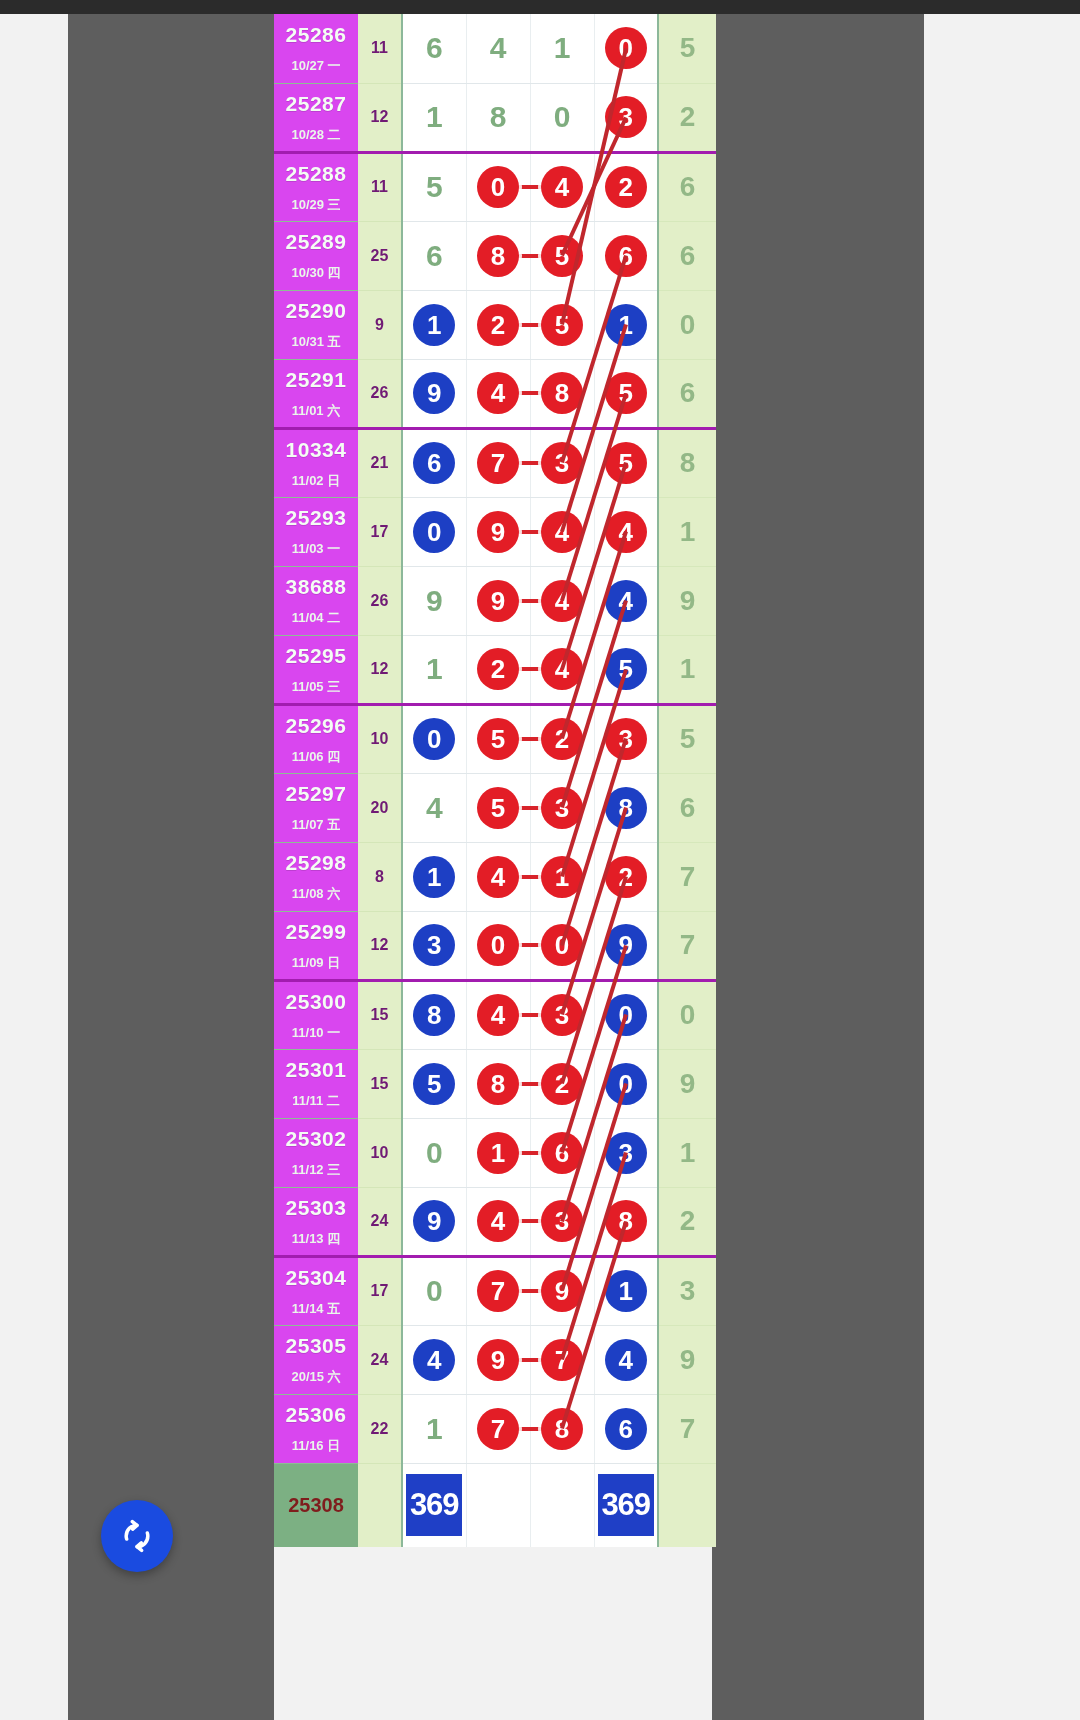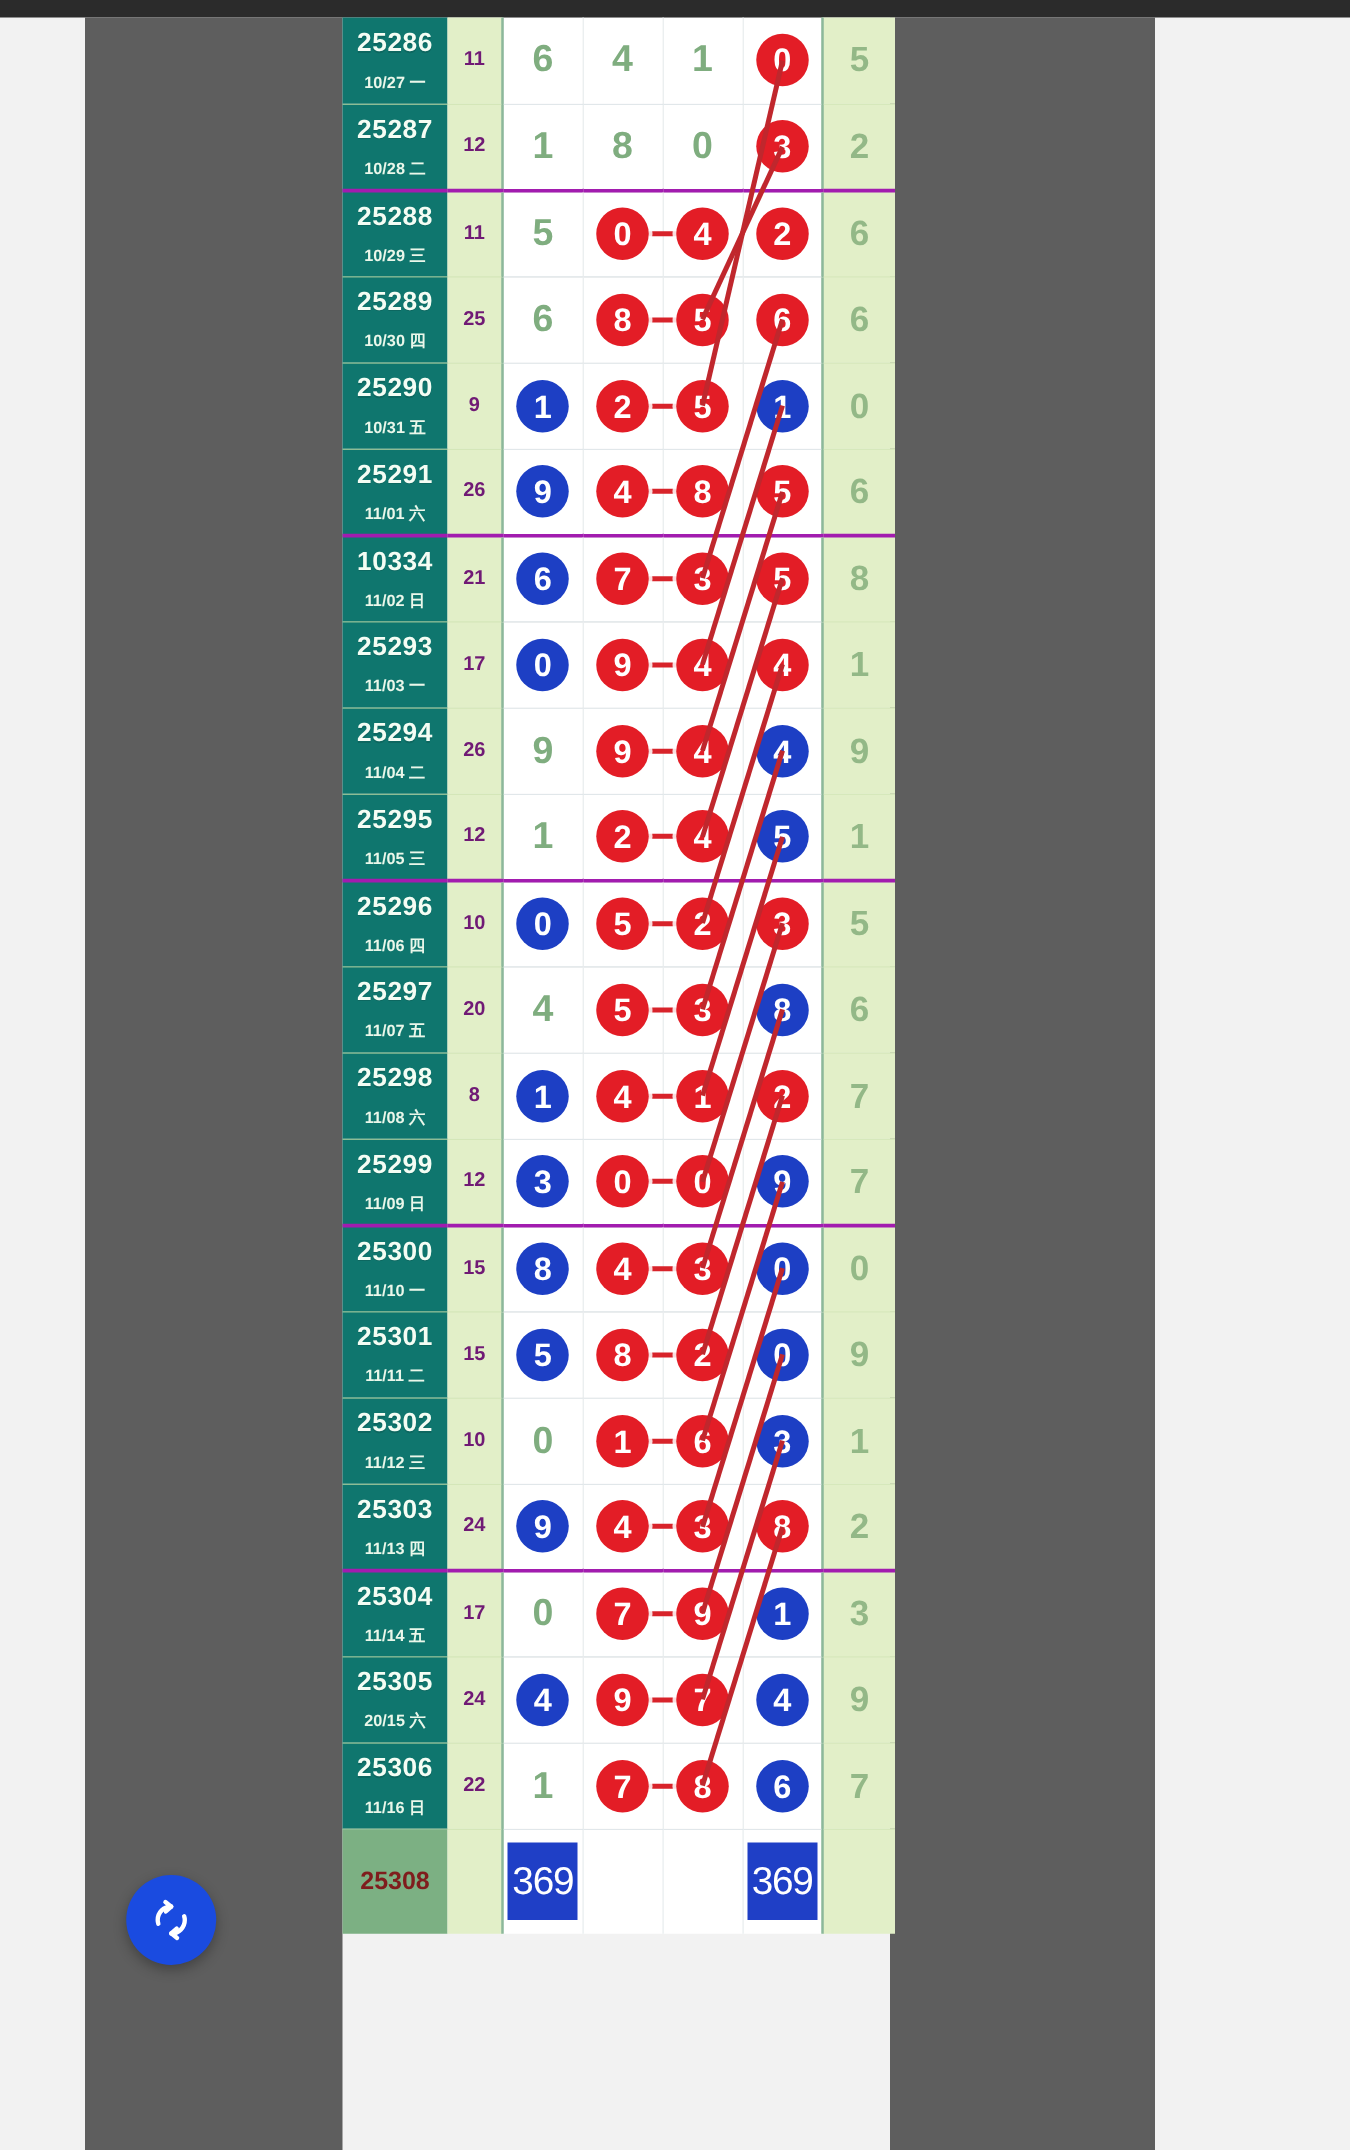--- a/index.html
+++ b/index.html
@@ -33,21 +33,21 @@
   table.grid { border-collapse: collapse; width: 438px; table-layout: fixed; }
   table.grid td { padding: 0; vertical-align: middle; text-align: center; }
 
   col.c-issue { width: 84px; }
   col.c-sum   { width: 44px; }
   col.c-d     { width: 64px; }
   col.c-total { width: 58px; }
 
   
   .issue {
-    background: #0f766e; color: #f2fbf2;
+    background: #d946ef; color: #f2fbf2;
     border-bottom: 1px solid #8dbd94;
     line-height: 1.05;
   }
   .issue .no {
     font-size: 21px; font-weight: bold; letter-spacing: .5px;
     color: #f4fdf4; text-shadow: 0 1px 0 rgba(0,0,0,.12);
   }
   .issue .dt {
     font-size: 13px; font-weight: bold; color: #eaf7ea; margin-top: 13px;
   }
@@ -110,21 +110,21 @@
     background: #7cb083; color: #7f1d1d; font-size: 20px; font-weight: bold;
     height: 84px;
   }
   .foot-zhi { background: #e2efc8; height: 84px; }
   .foot-cell { background: #ffffff; height: 84px; border-left: 1px solid #e9eef0; }
   .foot-cell.first { border-left: 2px solid #8cb89a; }
   .foot-cell.last-d { border-right: 2px solid #8cb89a; }
   .foot-total { background: #e2efc8; height: 84px; }
   .tag369 {
     display: block; width: 56px; height: 62px; line-height: 62px; margin: 0 auto;
-    background: #1f3fc6; color: #fff; font-size: 31px; font-weight: normal;
+    background: #1f3fc6; color: #fff; font-size: 31px; font-weight: bold;
     letter-spacing: -1px;
   }
 
   
   .fab {
     position: absolute; left: 101px; top: 1500px; width: 72px; height: 72px;
     border-radius: 50%; background: #1a4be0;
     box-shadow: 0 4px 10px rgba(0,0,0,.3);
     display: flex; align-items: center; justify-content: center;
     z-index: 20; cursor: pointer;
@@ -245,21 +245,21 @@
             </td>
             <td class="zhi">17</td>
             <td class="dcell first"><span class="ball blue">0</span></td>
             <td class="dcell"><span class="ball red">9</span><span class="hlink"></span></td>
             <td class="dcell"><span class="ball red">4</span></td>
             <td class="dcell last-d"><span class="ball red">4</span></td>
             <td class="total">1</td>
           </tr>
           <tr>
             <td class="issue">
-              <div class="no">25294</div>
+              <div class="no">38688</div>
               <div class="dt">11/04 二</div>
             </td>
             <td class="zhi">26</td>
             <td class="dcell first"><span class="plain">9</span></td>
             <td class="dcell"><span class="ball red">9</span><span class="hlink"></span></td>
             <td class="dcell"><span class="ball red">4</span></td>
             <td class="dcell last-d"><span class="ball blue">4</span></td>
             <td class="total">9</td>
           </tr>
           <tr class="gsep">

